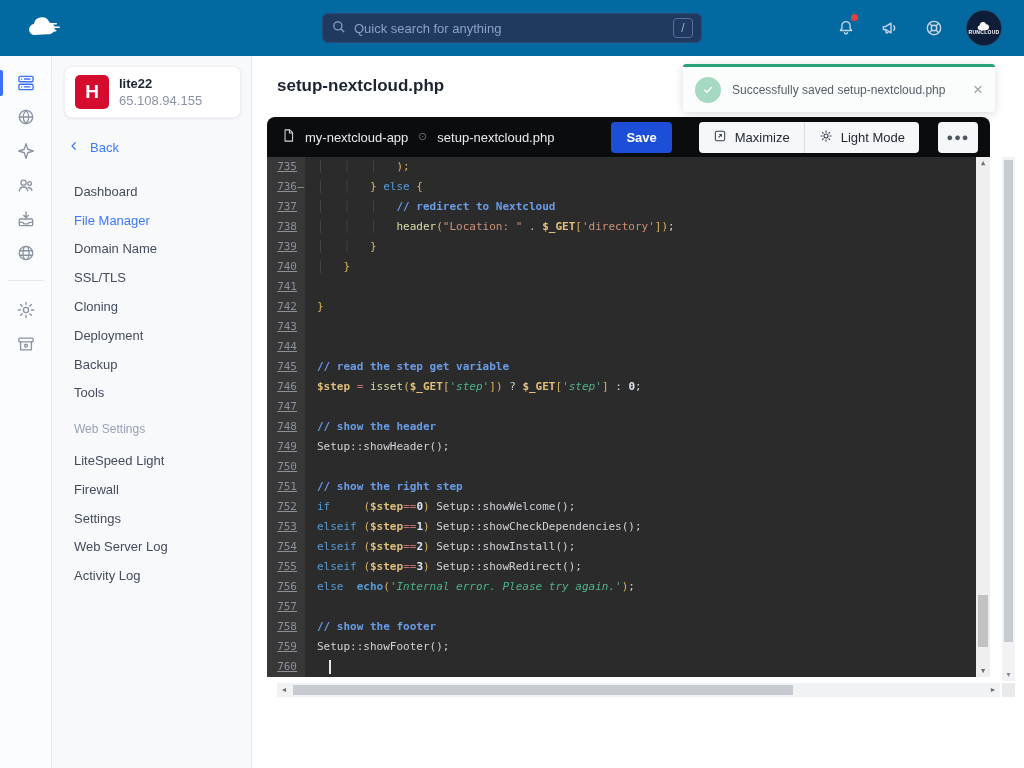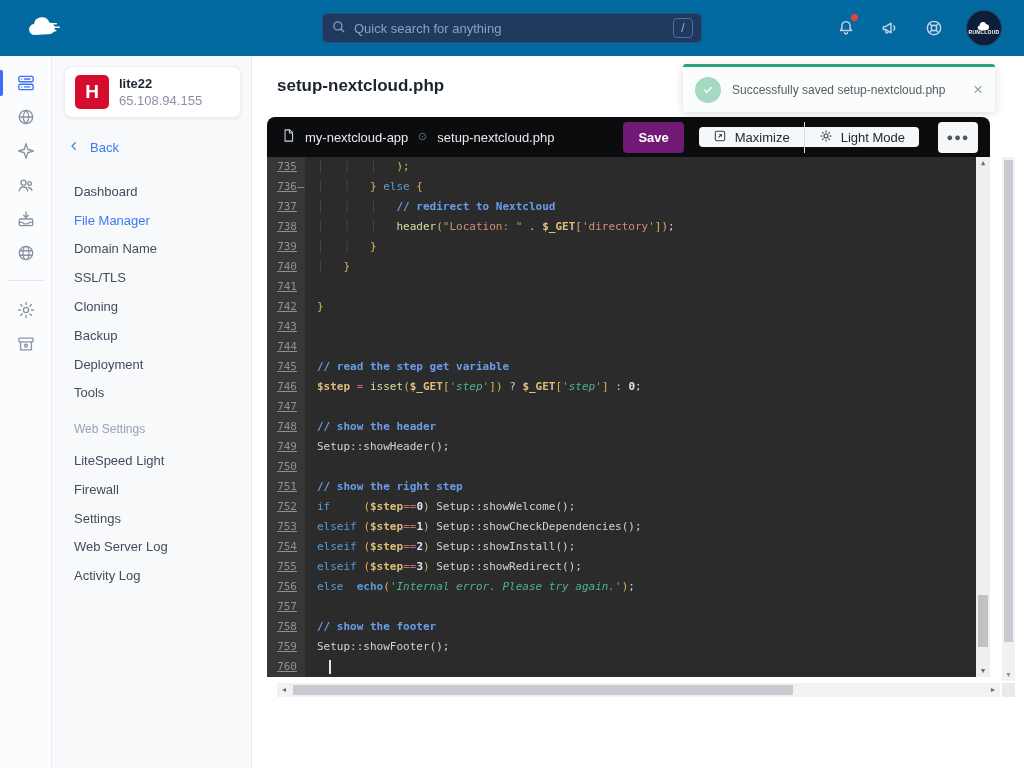--- a/index.html
+++ b/index.html
@@ -46,22 +46,22 @@
   .toast { position:absolute; left:683px; top:64px; width:312px; height:48px; background:#fbfdfc; border-top:3px solid #2aa37a; border-radius:3px; box-shadow:0 2px 10px rgba(0,0,0,.14); display:flex; align-items:center; padding:0 12px; gap:11px; z-index:40; }
   .tcheck { width:26px; height:26px; border-radius:50%; background:#a5d9c2; display:flex; align-items:center; justify-content:center; flex:none; }
   .tmsg { font-size:12px; color:#57606a; }
   .tclose { margin-left:auto; color:#9aa0a6; font-size:17px; line-height:1; cursor:pointer; }
 
   
   .editor { position:absolute; left:267px; top:117px; width:723px; height:560px; background:#0b0c0e; border-radius:8px 8px 2px 2px; z-index:10; }
   .etoolbar { height:40px; display:flex; align-items:center; padding:0 12px 0 14px; gap:9px; }
   .crumb { font-size:13px; color:#e8eaed; }
   .etool-spacer { flex:1; }
-  .btn-save { height:31px; padding:0 15px; background:#701a75; color:#fff; font-size:13px; font-weight:bold; border:none; border-radius:4px; cursor:pointer; font-family:"Liberation Sans",sans-serif; }
-  .btn-group { height:20px; background:#f6f7f9; border-radius:4px; display:flex; align-items:center; margin-left:6px; }
+  .btn-save { height:31px; padding:0 15px; background:#1d4ed8; color:#fff; font-size:13px; font-weight:bold; border:none; border-radius:4px; cursor:pointer; font-family:"Liberation Sans",sans-serif; }
+  .btn-group { height:31px; background:#f6f7f9; border-radius:4px; display:flex; align-items:center; margin-left:18px; }
   .seg { height:31px; display:flex; align-items:center; gap:8px; padding:0 14px; font-size:13px; color:#252b33; cursor:pointer; }
   .seg-divider { width:1px; height:31px; background:#d8dce2; }
   .btn-more { height:31px; width:40px; margin-left:10px; background:#f6f7f9; border:none; border-radius:4px; color:#4b5563; font-size:11px; letter-spacing:1px; cursor:pointer; }
 
   .ecode { position:relative; width:100%; height:520px; background:#2b2b2b; overflow:hidden; font-family:"DejaVu Sans Mono", monospace; font-size:11px; }
   .cline { display:flex; height:20px; line-height:20px; }
   .gut { position:relative; flex:none; width:38px; background:#373737; color:#8b9099; text-align:right; padding-right:8px; font-size:11px;text-decoration:underline; }
   .gut .fold::after { content:"–"; position:absolute; right:1px; top:0; color:#9aa0a6; }
   .ctext { white-space:pre; padding-left:12px; }
   .tk-g { color:#424549; }
@@ -221,22 +221,22 @@
           <path d="M14.5 5.5L8 12l6.5 6.5"></path>
         </svg></span>
     <span>Back</span>
   </div>
   <div class="menu" id="menu1">
       <div class="menu-item">Dashboard</div>
       <div class="menu-item active">File Manager</div>
       <div class="menu-item">Domain Name</div>
       <div class="menu-item">SSL/TLS</div>
       <div class="menu-item">Cloning</div>
+      <div class="menu-item">Deployment</div>
       <div class="menu-item">Backup</div>
-      <div class="menu-item">Deployment</div>
       <div class="menu-item">Tools</div>
     </div>
   <div class="section-label">Web Settings</div>
   <div class="menu" id="menu2" style="margin-top:10px">
       <div class="menu-item">LiteSpeed Light</div>
       <div class="menu-item">Firewall</div>
       <div class="menu-item">Settings</div>
       <div class="menu-item">Web Server Log</div>
       <div class="menu-item">Activity Log</div>
     </div>

